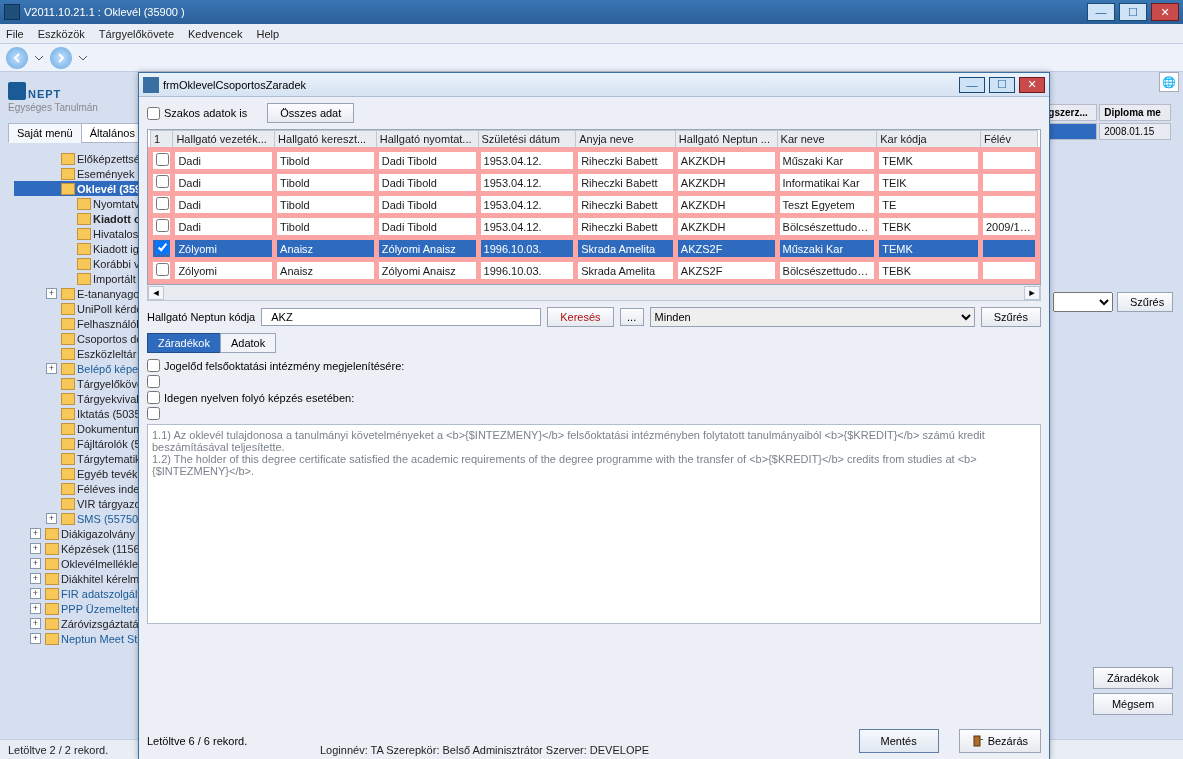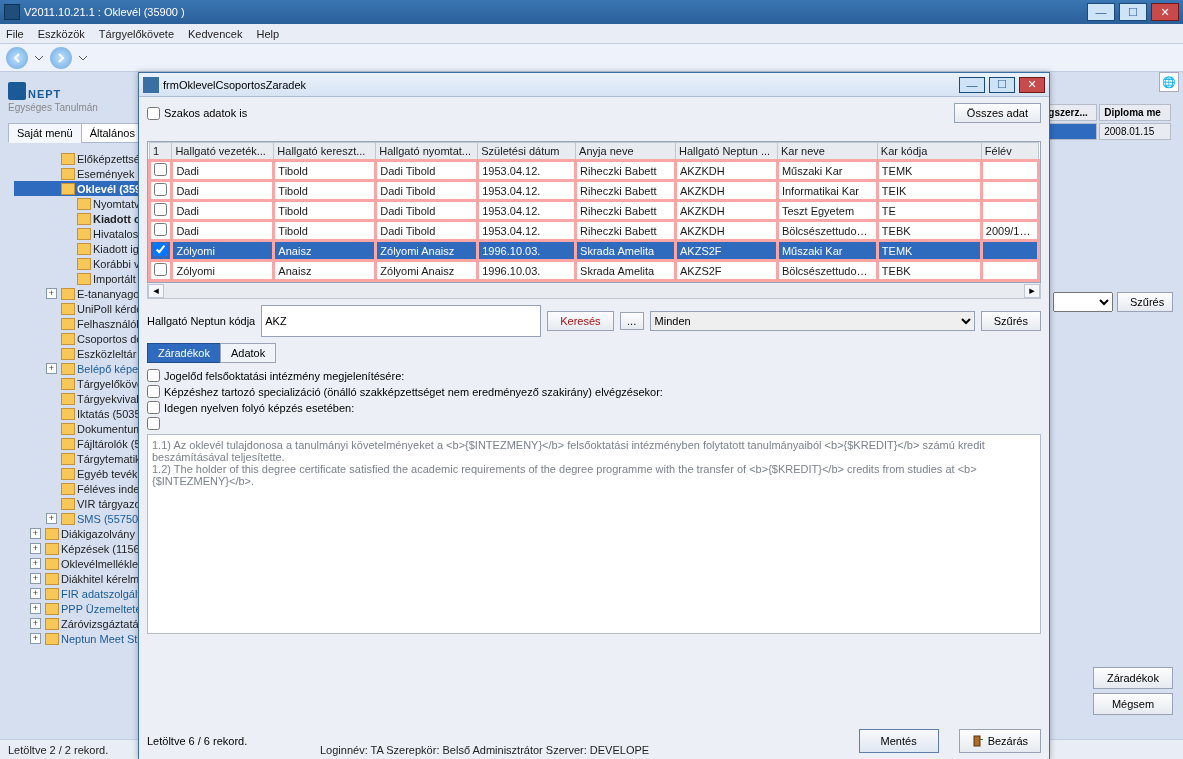--- a/index.html
+++ b/index.html
@@ -57,42 +57,42 @@
 
   
   .dialog { position:absolute; left:138px; top:0px; width:912px; height:688px; border:1px solid #3a6fa3; background:#ecf0f6; box-shadow:0 0 6px rgba(0,0,0,.3); }
   .dialog .dtitle { height:24px; background:linear-gradient(#eaf2fb,#d6e3f3); display:flex; align-items:center; padding:0 4px; border-bottom:1px solid #aebfd5; }
   .dialog .dtitle .icon { width:16px; height:16px; background:#3a6fa3; margin-right:4px; }
   .dialog .dtitle .spacer { flex:1; }
   .dialog .dtitle .winbtn { width:26px; height:16px; }
 
   .dcontent { position:relative; padding:6px 8px; height:calc(100% - 24px); }
 
-  .toprow { display:flex; align-items:center; justify-content:space-between; margin-bottom:18px;gap:20px; }
+  .toprow { display:flex; align-items:center; justify-content:flex-start; margin-bottom:6px;gap:20px; }
   .chk { display:flex; align-items:center; gap:4px; }
   .chk input { width:13px; height:13px; margin:0; }
 
   button.btn { padding:3px 12px; background:linear-gradient(#fdfdfe,#e6eaf0); border:1px solid #98a4b5; }
   button.btn.primary { background:linear-gradient(#f7f9fc,#dfe7f1); border-color:#5f7fa8; }
 
   
   .grid-wrap { border:1px solid #9aa6b7; background:#fff; }
   table.grid { width:100%; border-collapse:collapse; table-layout:fixed; }
   table.grid th { background:#e8ecf1; border:1px solid #bfc7d2; padding:2px 3px; text-align:left; font-weight:normal; color:#1a1a1a; overflow:hidden; white-space:nowrap; text-overflow:ellipsis;}
-  table.grid td { border:3px solid #fca5a5; padding:1px 3px; color:#1a1a1a; white-space:nowrap; overflow:hidden; text-overflow:ellipsis;}
+  table.grid td { border:5px solid #fca5a5; padding:1px 3px; color:#1a1a1a; white-space:nowrap; overflow:hidden; text-overflow:ellipsis;}
   table.grid tr.sel td { background:#2e6bbf; color:#fff; }
   table.grid col.c0 { width:22px; } col.c1{width:100px;} col.c2{width:100px;} col.c3{width:100px;} col.c4{width:96px;} col.c5{width:98px;} col.c6{width:100px;} col.c7{width:98px;} col.c8{width:102px;} col.c9{width:56px;}
   .rowchk { width:13px; height:13px; margin:0; }
 
   .hscroll { height:16px; background:#e8ecf1; border:1px solid #bfc7d2; border-top:none; display:flex; align-items:center; }
   .hscroll .arrow { width:16px; height:14px; background:#f4f6fa; border:1px solid #bfc7d2; display:flex; align-items:center; justify-content:center; }
   .hscroll .track { flex:1; }
 
   .filterrow { display:flex; align-items:center; gap:6px; margin:6px 0; }
-  .filterrow input[type=text] { flex:0 0 280px; border:1px solid #95a2b5; padding:1px 3px; height:32px; }
+  .filterrow input[type=text] { flex:0 0 280px; border:1px solid #95a2b5; padding:1px 9px; height:18px; }
   .filterrow select { flex:1; border:1px solid #95a2b5; height:20px; }
   .filterrow button.red { color:#b01010; }
   .filterrow button.dots { width:24px; padding:2px 0; }
 
   .subtabs { display:flex; margin-top:2px; }
   .subtab { padding:3px 10px; border:1px solid #9aa6b7; background:#f0f3f8; margin-right:-1px; }
   .subtab.active { background:#2e6bbf; color:#fff; border-color:#1f4e8b; }
 
   .checks { margin:6px 0 4px 0; }
   .checks .chk { margin:3px 0; }
@@ -553,21 +553,20 @@
         <div class="subtab">Adatok</div>
       </div>
 
       <div class="checks" id="checks">
           <label class="chk">
             <input type="checkbox" style="">
             <span>Jogelőd felsőoktatási intézmény megjelenítésére:</span>
           </label>
           <label class="chk">
             <input type="checkbox" style="">
-            <span>Képzéshez tartozó specializáció (önálló szakképzettséget nem eredményező szakirány) elvégzésekor:</span>
           </label>
           <label class="chk">
             <input type="checkbox" style="">
             <span>Idegen nyelven folyó képzés esetében:</span>
           </label>
           <label class="chk">
             <input type="checkbox" style="">
           </label>
         </div>
 

